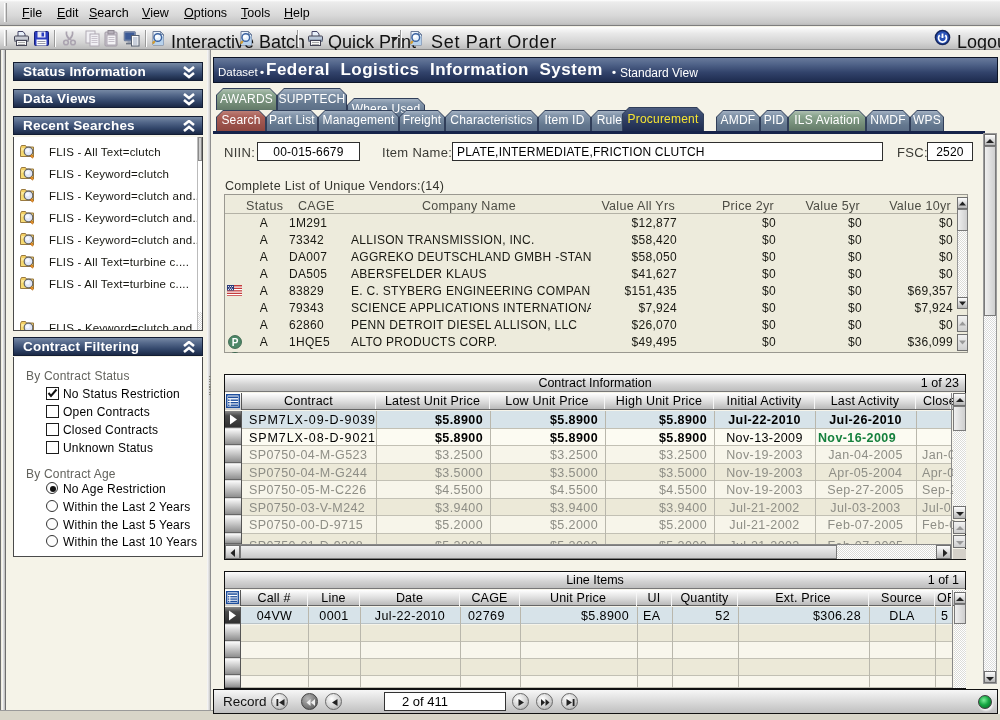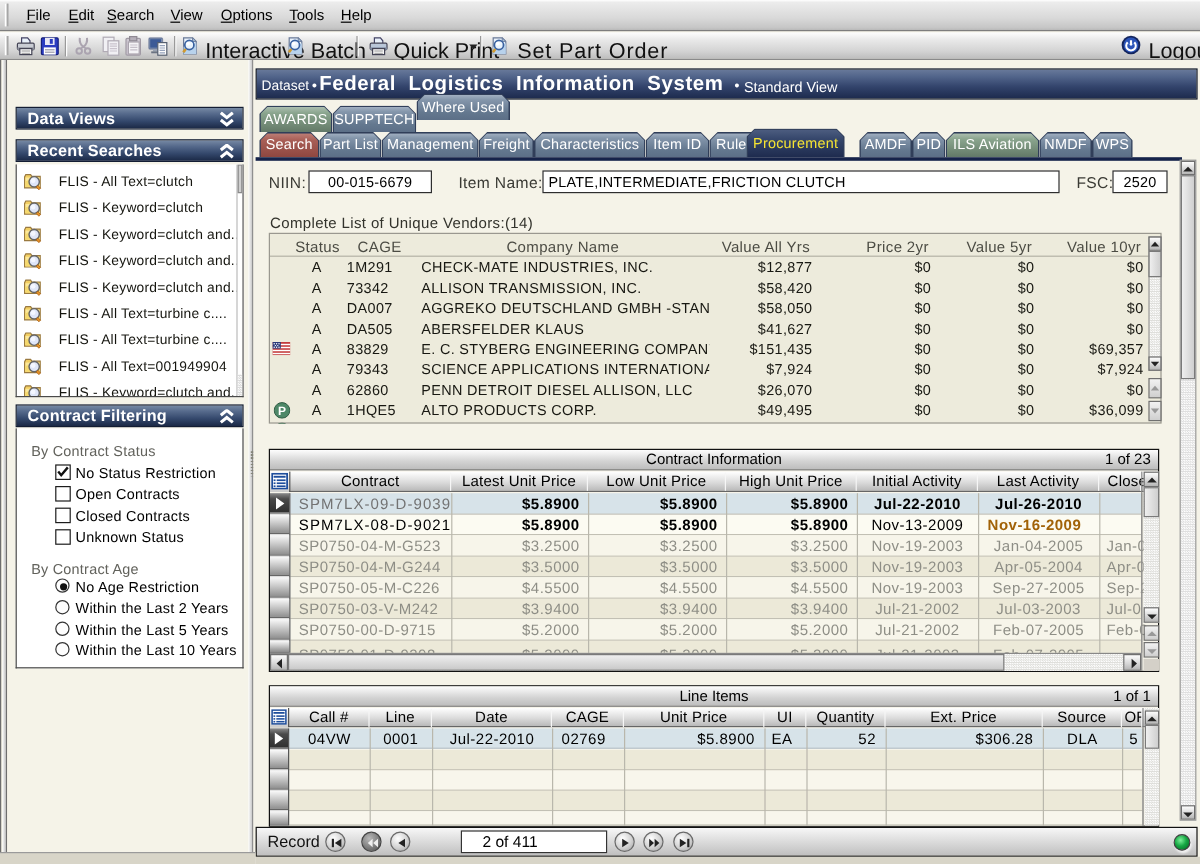--- a/index.html
+++ b/index.html
@@ -256,20 +256,24 @@
       <path d="M8.5 4.5 L8.5 9" stroke="#fff" stroke-width="1.8"></path>
       <path d="M5.7 6.2 A4 4 0 1 0 11.3 6.2" fill="none" stroke="#fff" stroke-width="1.7"></path>
     </svg>
   <span class="tlabel" style="left:957px">Logout</span>
 </div>
 
 <div id="leftstrip">
     <div class="in"></div>
   </div>
 <div id="sidebar">
+  <div class="phead" style="top:12px">Status Information<svg width="12" height="13" viewBox="0 0 12 13">
+        <path d="M1 1 L6 5 L11 1" fill="none" stroke="#fff" stroke-width="2.6"></path>
+        <path d="M1 7 L6 11 L11 7" fill="none" stroke="#fff" stroke-width="2.6"></path>
+      </svg></div>
   <div class="phead" style="top:66px">Recent Searches<svg width="12" height="13" viewBox="0 0 12 13">
         <path d="M1 5 L6 1 L11 5" fill="none" stroke="#fff" stroke-width="2.6"></path>
         <path d="M1 11 L6 7 L11 11" fill="none" stroke="#fff" stroke-width="2.6"></path>
       </svg></div>
   <div class="phead" style="top:39px">Data Views<svg width="12" height="13" viewBox="0 0 12 13">
         <path d="M1 1 L6 5 L11 1" fill="none" stroke="#fff" stroke-width="2.6"></path>
         <path d="M1 7 L6 11 L11 7" fill="none" stroke="#fff" stroke-width="2.6"></path>
       </svg></div>
   <div id="rslist">
     <div class="rsitem" style="top:26px">
@@ -307,26 +311,20 @@
           <use href="#foldmag"></use>
         </svg>
         <span class="txt">FLIS - All Text=turbine c....</span>
       </div>
     <div class="rsitem" style="top:136px">
         <svg width="16" height="16" viewBox="0 0 16 16">
           <use href="#foldmag"></use>
         </svg>
         <span class="txt">FLIS - All Text=turbine c....</span>
       </div>
-    <div class="rsitem" style="top:158px">
-        <svg width="16" height="16" viewBox="0 0 16 16">
-          <use href="#foldmag"></use>
-        </svg>
-        <span class="txt">FLIS - All Text=001949904</span>
-      </div>
     <div class="rsitem" style="top:180px">
         <svg width="16" height="16" viewBox="0 0 16 16">
           <use href="#foldmag"></use>
         </svg>
         <span class="txt">FLIS - Keyword=clutch and...</span>
       </div>
     <div class="sb">
         <div class="th"></div>
         <div class="hb"></div>
       </div>
@@ -384,21 +382,21 @@
 <div id="main">
   <div id="mtitle">
     <span class="t1">Dataset</span>
       <span class="t1" style="left:46px; font-weight:bold;">•</span>
     <span class="t2">Federal&nbsp; Logistics&nbsp; Information&nbsp; System</span>
     <span class="t1" style="left:398px; font-weight:bold;">•</span>
       <span class="t3">Standard View</span>
   </div>
   <div class="tab green" style="left:3px; top:38px; width:61px; height:22px; line-height:22px;">AWARDS</div>
   <div class="tab slate" style="left:64px; top:38px; width:70px; height:22px; line-height:22px;">SUPPTECH</div>
-  <div class="tab slate" style="left:134px; top:28px; width:78px; height:22px; line-height:22px;">Where Used</div>
+  <div class="tab slate" style="left:134px; top:48px; width:78px; height:22px; line-height:22px;">Where Used</div>
   <div class="tab red" style="left:3px; top:60px; width:50px; height:21px; line-height:21px;">Search</div>
   <div class="tab slate" style="left:53px; top:60px; width:52px; height:21px; line-height:21px;">Part List</div>
   <div class="tab slate" style="left:105px; top:60px; width:81px; height:21px; line-height:21px;">Management</div>
   <div class="tab slate" style="left:186px; top:60px; width:46px; height:21px; line-height:21px;">Freight</div>
   <div class="tab slate" style="left:232px; top:60px; width:93px; height:21px; line-height:21px;">Characteristics</div>
   <div class="tab slate" style="left:325px; top:60px; width:53px; height:21px; line-height:21px;">Item ID</div>
   <div class="tab slate" style="left:378px; top:60px; width:43px; height:21px; line-height:21px;">Rules</div>
   <div class="tab navy" style="left:409px; top:57px; width:82px; height:24px; line-height:24px;">Procurement</div>
   <div class="tab slate" style="left:503px; top:60px; width:44px; height:21px; line-height:21px;">AMDF</div>
   <div class="tab slate" style="left:547px; top:60px; width:28px; height:21px; line-height:21px;">PID</div>
@@ -420,21 +418,20 @@
     <span class="vh" style="left:197px">Company Name</span>
     <span class="vh" style="right:292px">Value All Yrs</span>
     <span class="vh" style="right:193px">Price 2yr</span>
     <span class="vh" style="right:107px">Value 5yr</span>
     <span class="vh" style="right:16px">Value 10yr</span>
     <div class="hline"></div>
     <div id="vrows" style="position:absolute;left:0;top:0;width:730px;height:158px;overflow:hidden;">
         <div style="position:absolute; left:0; top:19px; width:730px; height:17px;">
           <span class="vcell" style="left:31px; width:16px; text-align:center; top:2px">A</span>
           <span class="vcell" style="left:64px; top:2px">1M291</span>
-          <span class="vcell" style="left:126px; top:2px; width:240px; overflow:hidden;">CHECK-MATE INDUSTRIES, INC.</span>
           <span class="vcell" style="right:278px; top:2px">$12,877</span>
           <span class="vcell" style="right:179px; top:2px">$0</span>
           <span class="vcell" style="right:93px; top:2px">$0</span>
           <span class="vcell" style="right:2px; top:2px">$0</span>
         </div>
         <div style="position:absolute; left:0; top:36px; width:730px; height:17px;">
           <span class="vcell" style="left:31px; width:16px; text-align:center; top:2px">A</span>
           <span class="vcell" style="left:64px; top:2px">73342</span>
           <span class="vcell" style="left:126px; top:2px; width:240px; overflow:hidden;">ALLISON TRANSMISSION, INC.</span>
           <span class="vcell" style="right:278px; top:2px">$58,420</span>
@@ -579,34 +576,34 @@
         </div>
         <span class="gh" style="left:17px;width:134px;line-height:15px;">Contract</span>
         <span class="gh" style="left:151px;width:114px;line-height:15px;">Latest Unit Price</span>
         <span class="gh" style="left:265px;width:115px;line-height:15px;">Low Unit Price</span>
         <span class="gh" style="left:380px;width:109px;line-height:15px;">High Unit Price</span>
         <span class="gh" style="left:489px;width:101px;line-height:15px;">Initial Activity</span>
         <span class="gh" style="left:590px;width:101px;line-height:15px;">Last Activity</span>
         <span class="gh" style="left:691px;width:35px;line-height:15px;text-align:left;padding-left:7px;">Closed</span>
       </div>
       <div style="position:absolute;left:0;top:36px;width:726px;height:18px;background:#d7e3e9;border-bottom:1px solid #c2c0b4;">
-        <span class="gc gb" style="left:24px;color:#737373">SPM7LX-09-D-9039</span>
+        <span class="gc gb" style="left:24px;color:#000000">SPM7LX-09-D-9039</span>
         <span class="gc" style="left:151px;width:107px;text-align:right;color:#000;font-weight:bold">$5.8900</span>
         <span class="gc" style="left:265px;width:108px;text-align:right;color:#000;font-weight:bold">$5.8900</span>
         <span class="gc" style="left:380px;width:102px;text-align:right;color:#000;font-weight:bold">$5.8900</span>
         <span class="gc" style="left:489px;width:101px;text-align:center;color:#000;font-weight:bold">Jul-22-2010</span>
         <span class="gc" style="left:590px;width:101px;text-align:center;color:#000;font-weight:bold">Jul-26-2010</span>
       </div>
       <div style="position:absolute;left:0;top:54px;width:726px;height:17px;background:#fcfbf2;border-bottom:1px solid #c2c0b4;">
         <span class="gc gb" style="left:24px;color:#000">SPM7LX-08-D-9021</span>
         <span class="gc" style="left:151px;width:107px;text-align:right;color:#000;font-weight:bold">$5.8900</span>
         <span class="gc" style="left:265px;width:108px;text-align:right;color:#000;font-weight:bold">$5.8900</span>
         <span class="gc" style="left:380px;width:102px;text-align:right;color:#000;font-weight:bold">$5.8900</span>
         <span class="gc" style="left:489px;width:101px;text-align:center;color:#000;font-weight:normal">Nov-13-2009</span>
-        <span class="gc" style="left:598px;width:101px;text-align:left;color:#a16207;font-weight:bold">Nov-16-2009</span>
+        <span class="gc" style="left:570px;width:101px;text-align:right;color:#15803d;font-weight:bold">Nov-16-2009</span>
       </div>
       <div style="position:absolute;left:0;top:71px;width:726px;height:18px;background:#f7f5ea;border-bottom:1px solid #c2c0b4;">
         <span class="gc" style="left:24px;color:#8e8e86">SP0750-04-M-G523</span>
         <span class="gc" style="left:151px;width:107px;text-align:right;color:#8e8e86">$3.2500</span>
         <span class="gc" style="left:265px;width:108px;text-align:right;color:#8e8e86">$3.2500</span>
         <span class="gc" style="left:380px;width:102px;text-align:right;color:#8e8e86">$3.2500</span>
         <span class="gc" style="left:489px;width:101px;text-align:center;color:#8e8e86">Nov-19-2003</span>
         <span class="gc" style="left:590px;width:101px;text-align:center;color:#8e8e86">Jan-04-2005</span>
         <span class="gc" style="left:697px;color:#8e8e86">Jan-0</span>
       </div>

